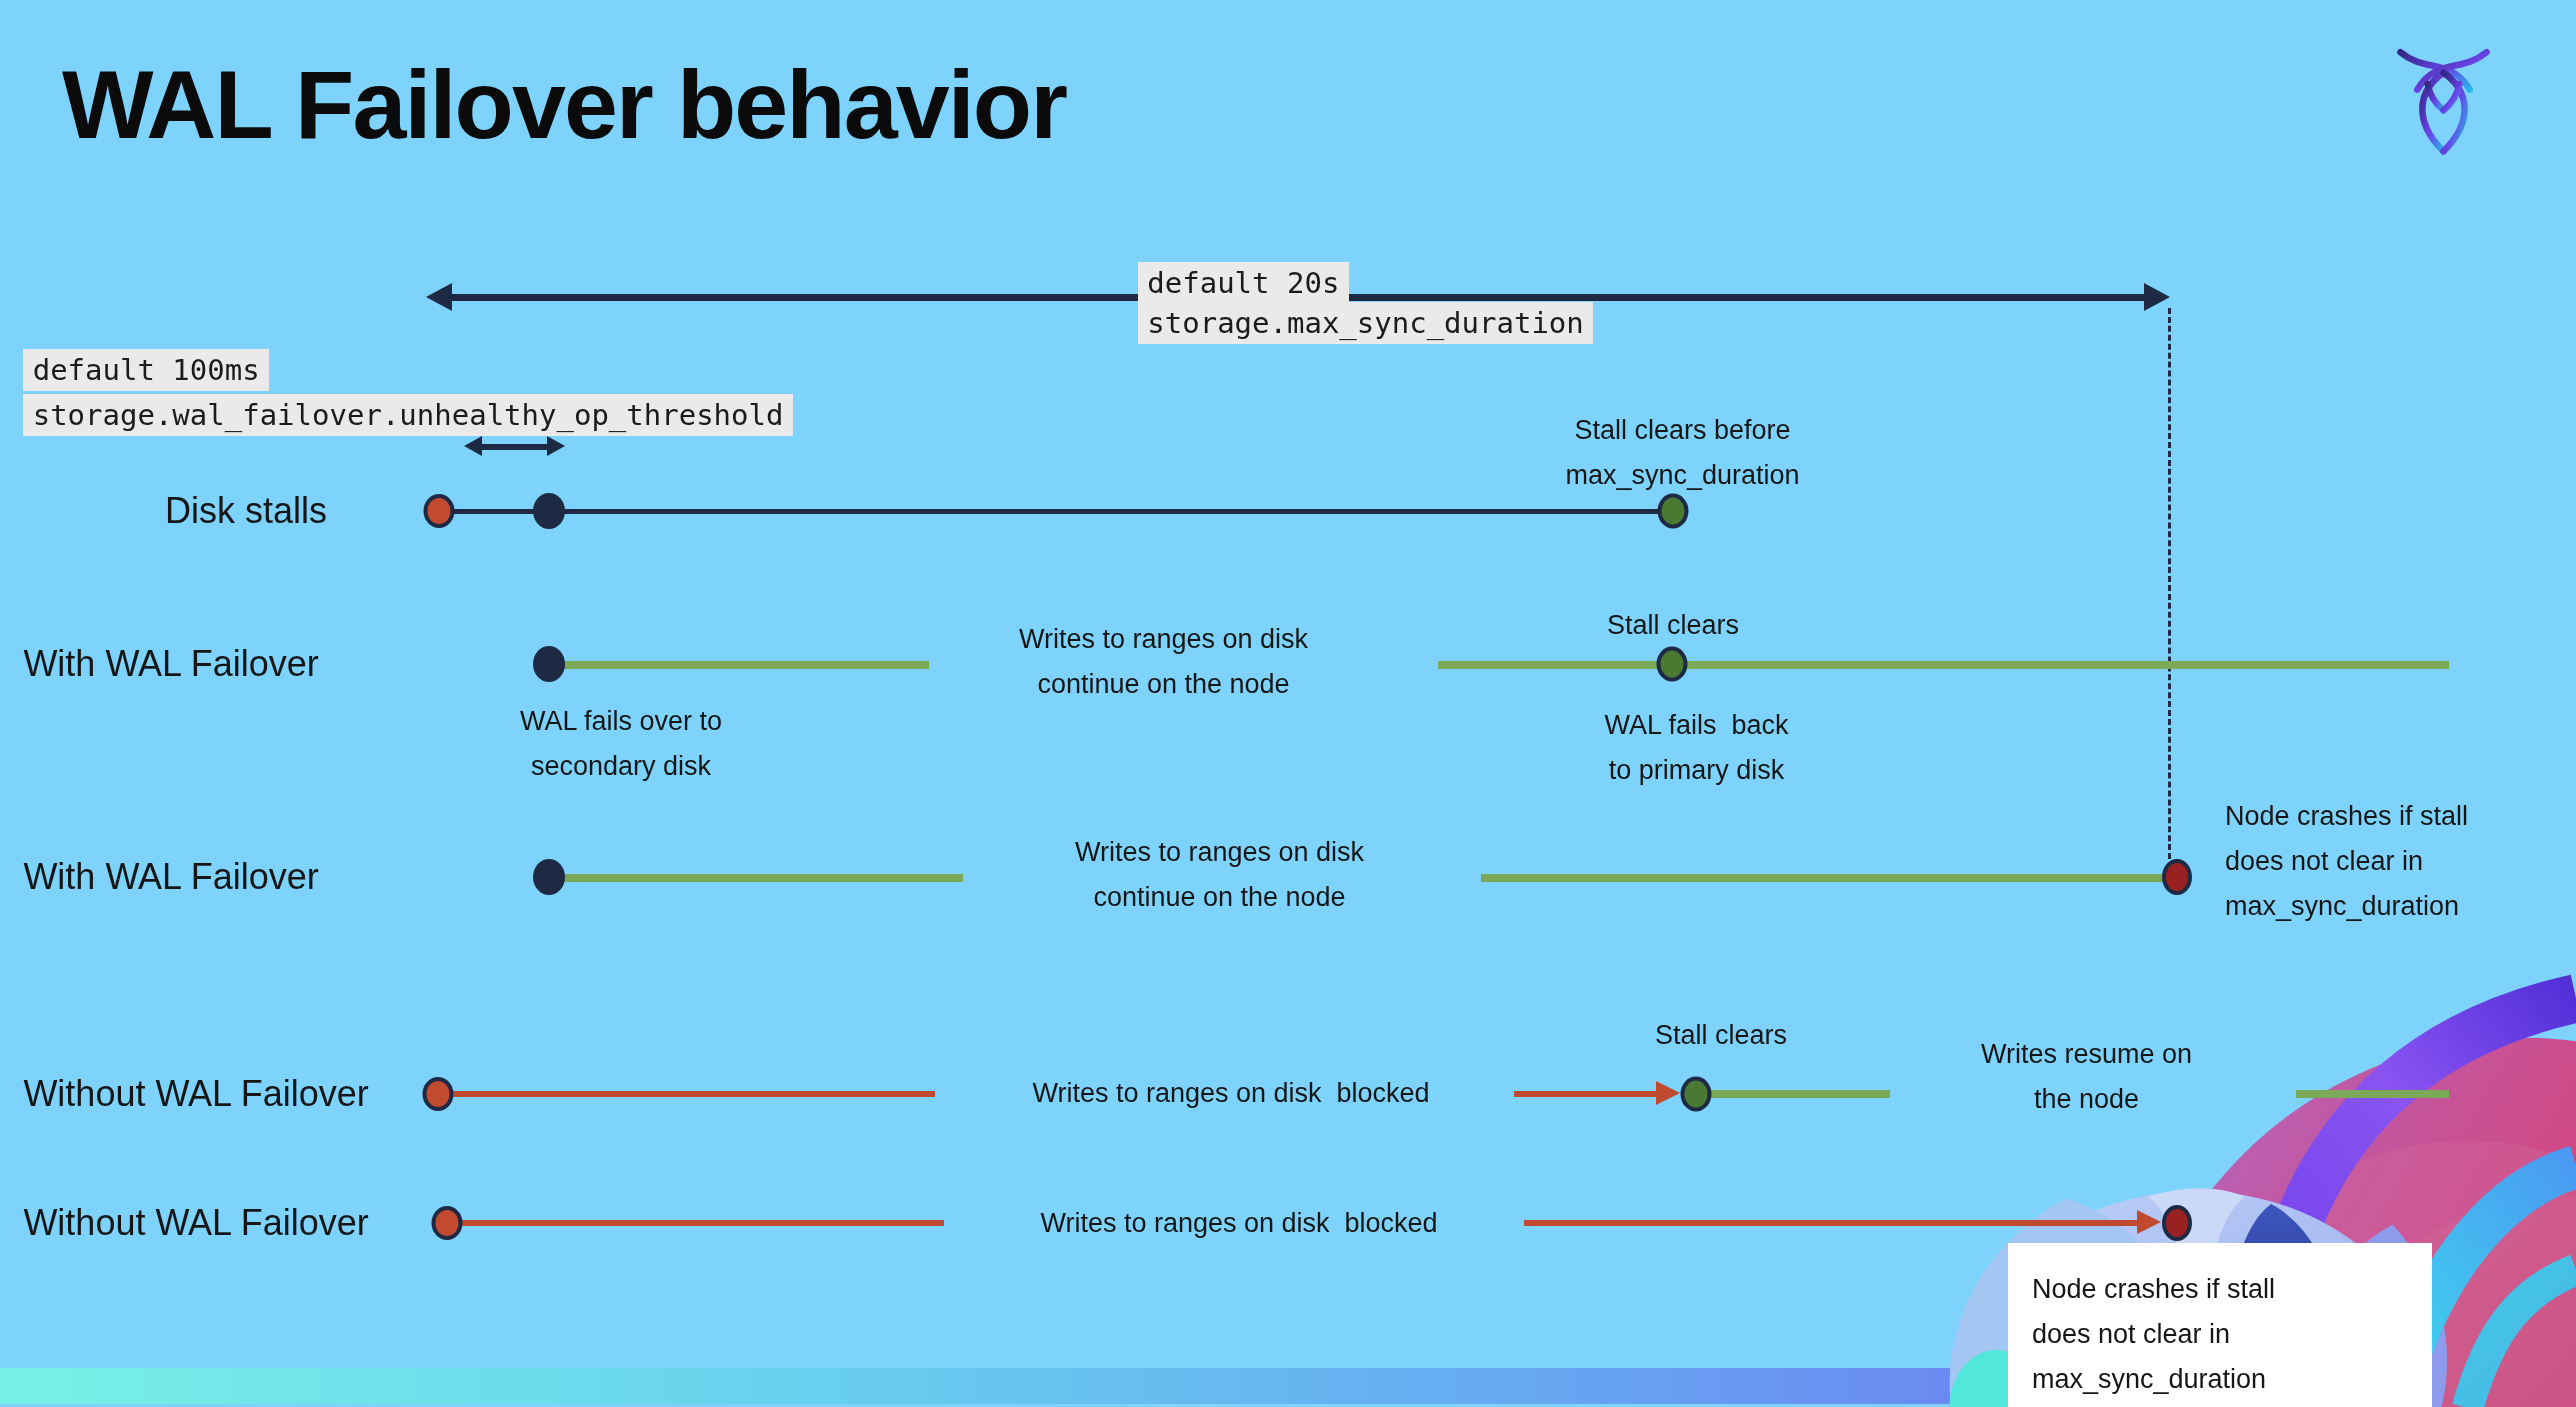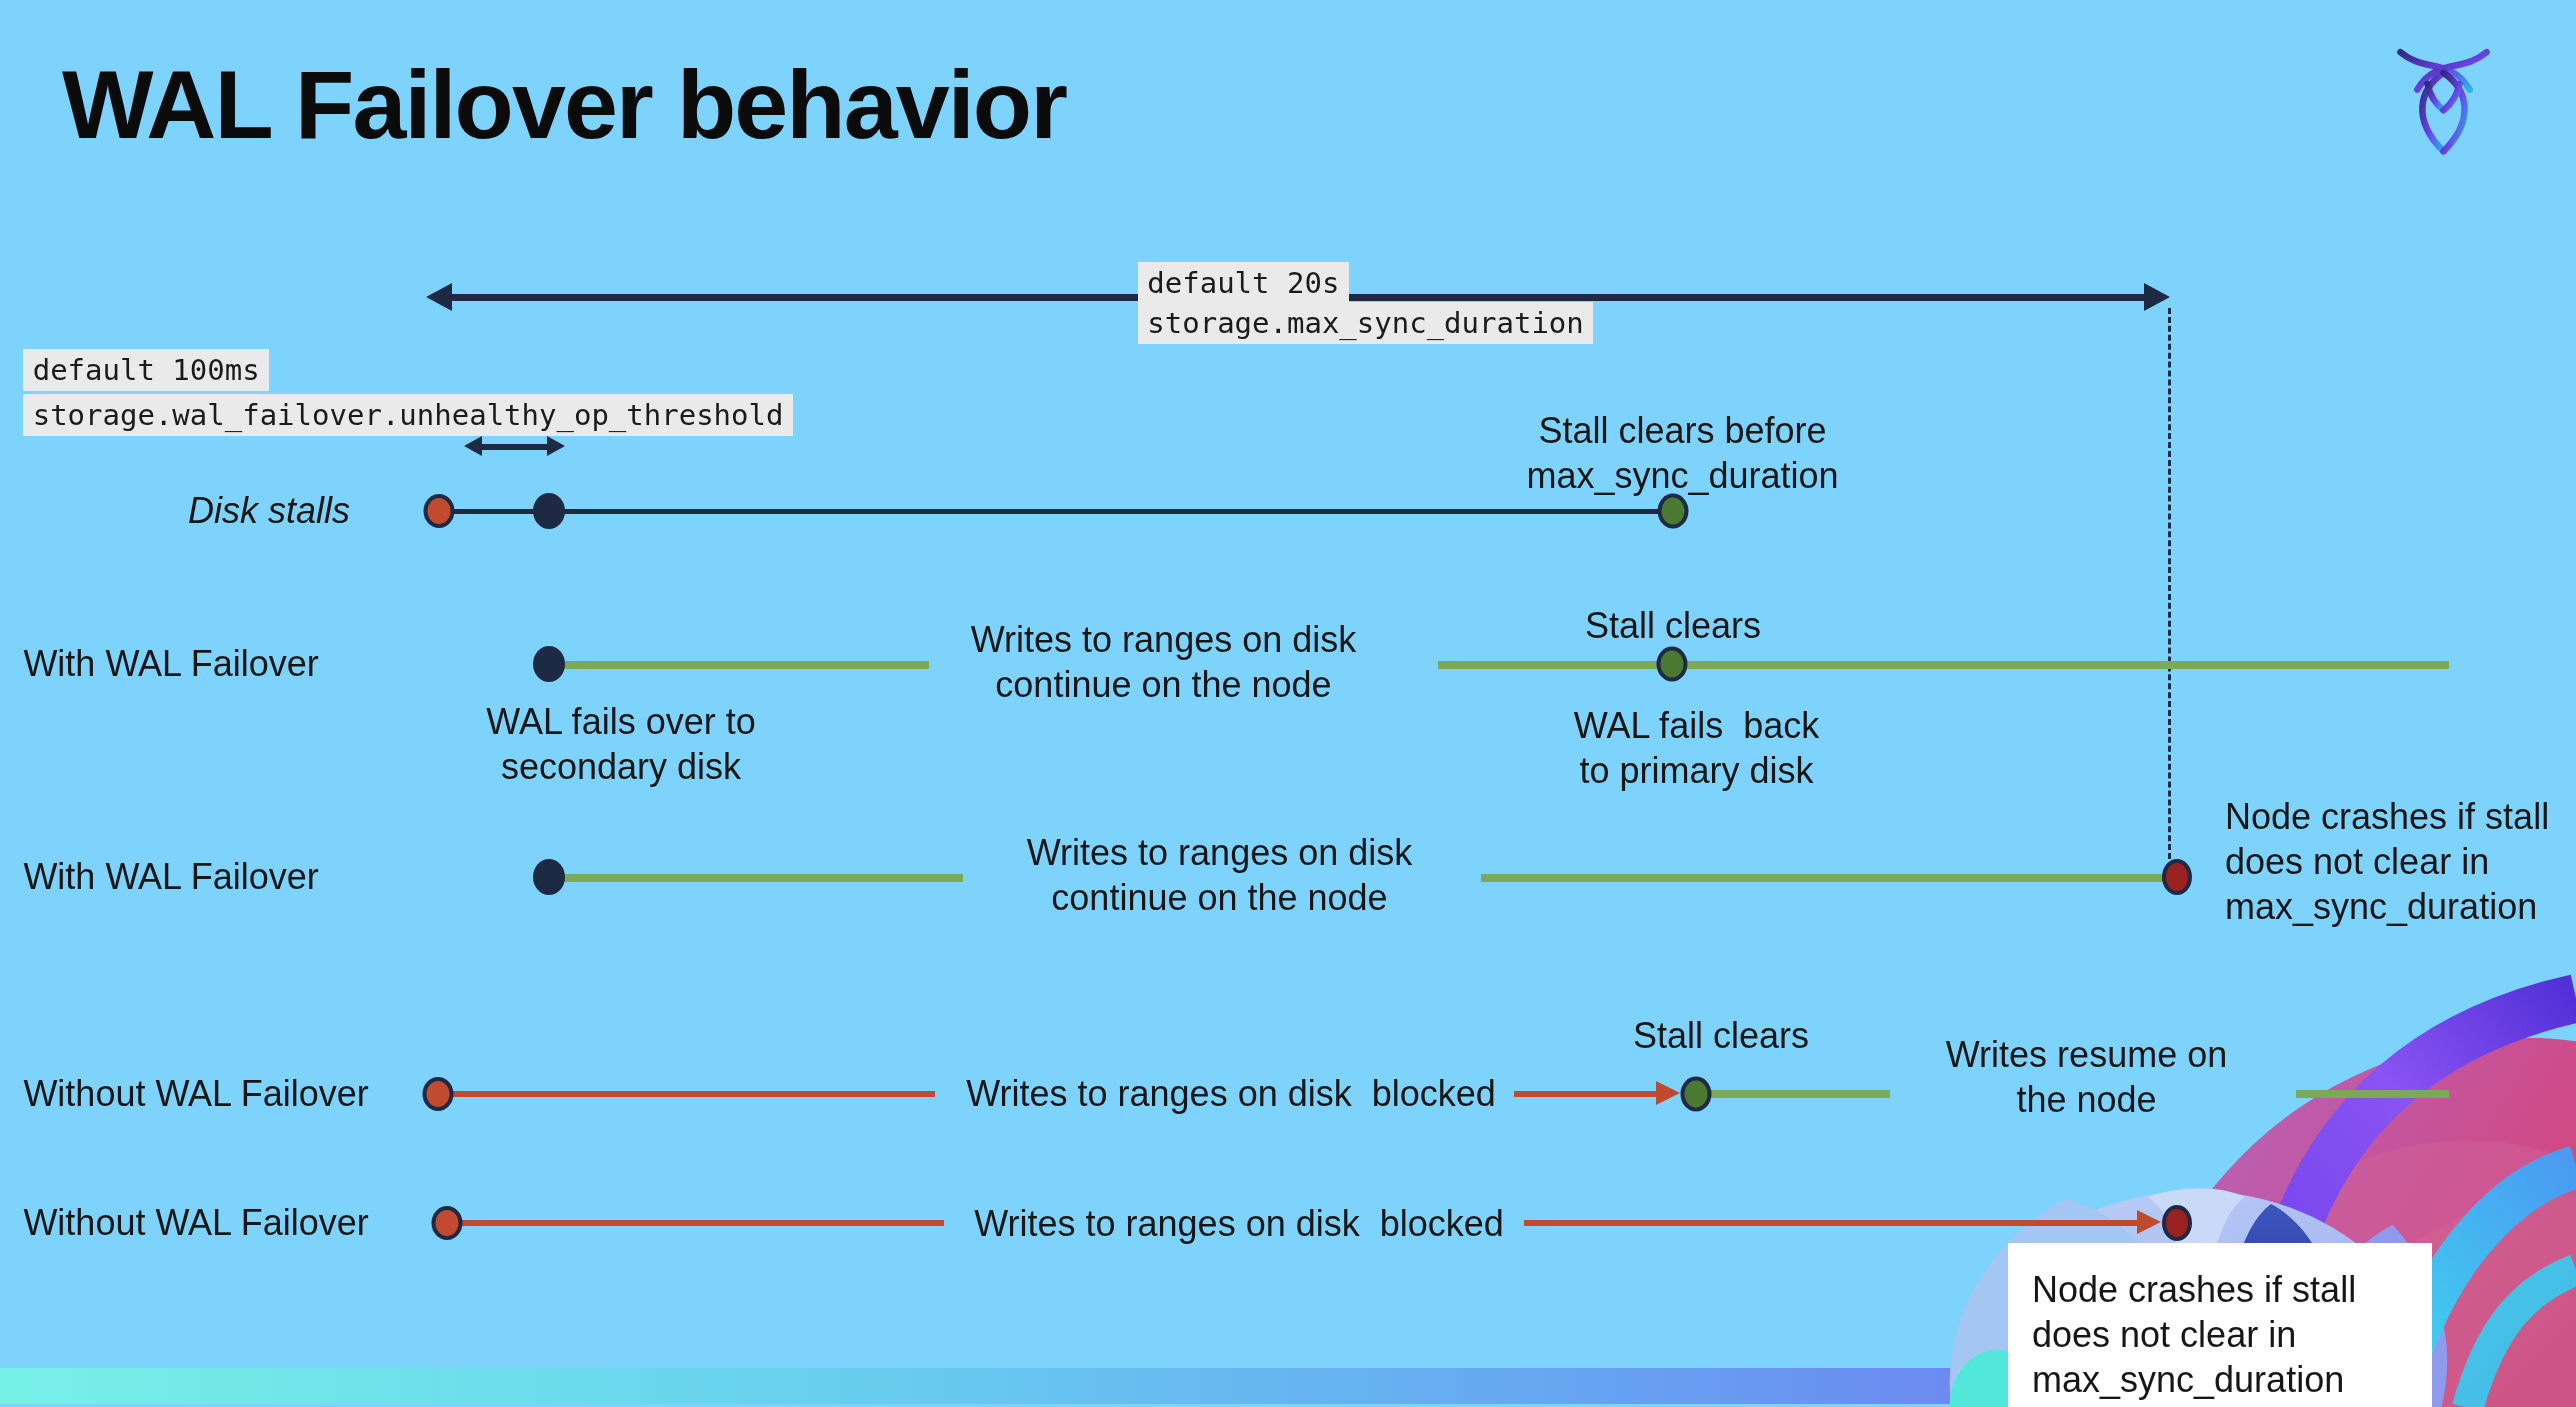--- a/index.html
+++ b/index.html
@@ -25,21 +25,21 @@
   .tri.right-navy{border-top:14px solid transparent;border-bottom:14px solid transparent;border-left:26px solid #1E2A44;}
   .tri.small-left {border-top:10.3px solid transparent;border-bottom:10.3px solid transparent;border-right:18px solid #1E2A44;}
   .tri.small-right{border-top:10.3px solid transparent;border-bottom:10.3px solid transparent;border-left:18px solid #1E2A44;}
   .tri.right-red{border-top:12px solid transparent;border-bottom:12px solid transparent;border-left:24px solid #C04A2F;}
   .dot{position:absolute;border-radius:50%;box-sizing:border-box;transform:translate(-50%,-50%);z-index:5;}
   .dot.navy {width:32px;height:36px;background:#1E2A44;}
   .dot.red  {width:31px;height:34px;background:#C14A2F;border:4.7px solid #1E2A44;}
   .dot.green{width:31px;height:35px;background:#4A7A31;border:4.7px solid #1E2A44;}
   .dot.crash{width:30px;height:36px;background:#9A2121;border:4.7px solid #1E2A44;}
   
-  .note{position:absolute;font-size:36px;line-height:45px;color:#161616;
+  .note{position:absolute;font-size:27px;line-height:45px;color:#161616;
         white-space:pre-wrap;z-index:6;}
   .center{text-align:center;}
   .rowlabel{position:absolute;font-size:36px;color:#161616;z-index:6;white-space:pre;}
   .code{
     position:absolute;font-family:"DejaVu Sans Mono","Liberation Mono",monospace;
     font-size:29px;line-height:42px;background:#EAEAEA;color:#1b1b1b;
     padding:0 9.3px;z-index:6;white-space:pre;
   }
   
   .bottom-bar{
@@ -134,21 +134,21 @@
   <div class="code" style="left:1138px;top:262px;">default 20s</div>
   <div class="code" style="left:1138px;top:302px;">storage.max_sync_duration</div>
   <div class="dashed-v" style="left:2168px;top:308px;height:551px;"></div>
 
   <div class="code" style="left:23.4px;top:349px;">default 100ms</div>
   <div class="code" style="left:23.4px;top:394px;">storage.wal_failover.unhealthy_op_threshold</div>
   <div class="hline navy-line" style="left:479px;top:444px;width:69px;height:5.6px;"></div>
   <div class="tri small-left" style="left:464px;top:436px;"></div>
   <div class="tri small-right" style="left:547px;top:436px;"></div>
 
-  <div class="rowlabel" style="left:116px;top:490px;width:234px;text-align:right;font-style:italic;">Disk stalls</div>
+  <div class="rowlabel" style="left:129px;top:490px;width:234px;text-align:center;">Disk stalls</div>
   <div class="hline navy-line" style="left:439px;top:509px;width:1234px;"></div>
   <div class="dot red" style="left:439px;top:511px;"></div>
   <div class="dot navy" style="left:549px;top:511px;"></div>
   <div class="dot green" style="left:1673px;top:511px;"></div>
   <div class="note center" style="left:1486px;top:408px;width:393px;">Stall clears before
 max_sync_duration</div>
 
   <div class="rowlabel" style="left:23.4px;top:643px;">With WAL Failover</div>
   <div class="hline green-line" style="left:559px;top:661px;width:370px;"></div>
   <div class="hline green-line" style="left:1438px;top:661px;width:1011px;"></div>

